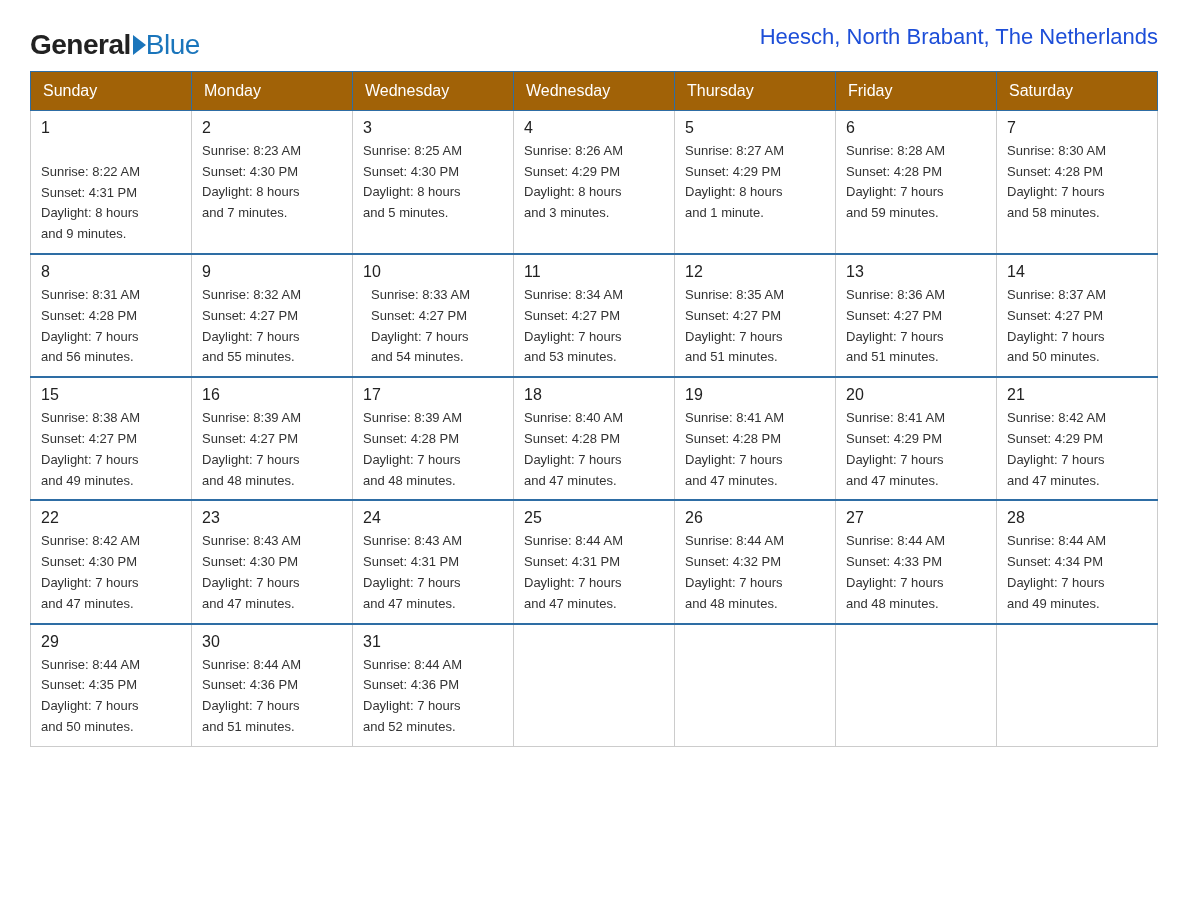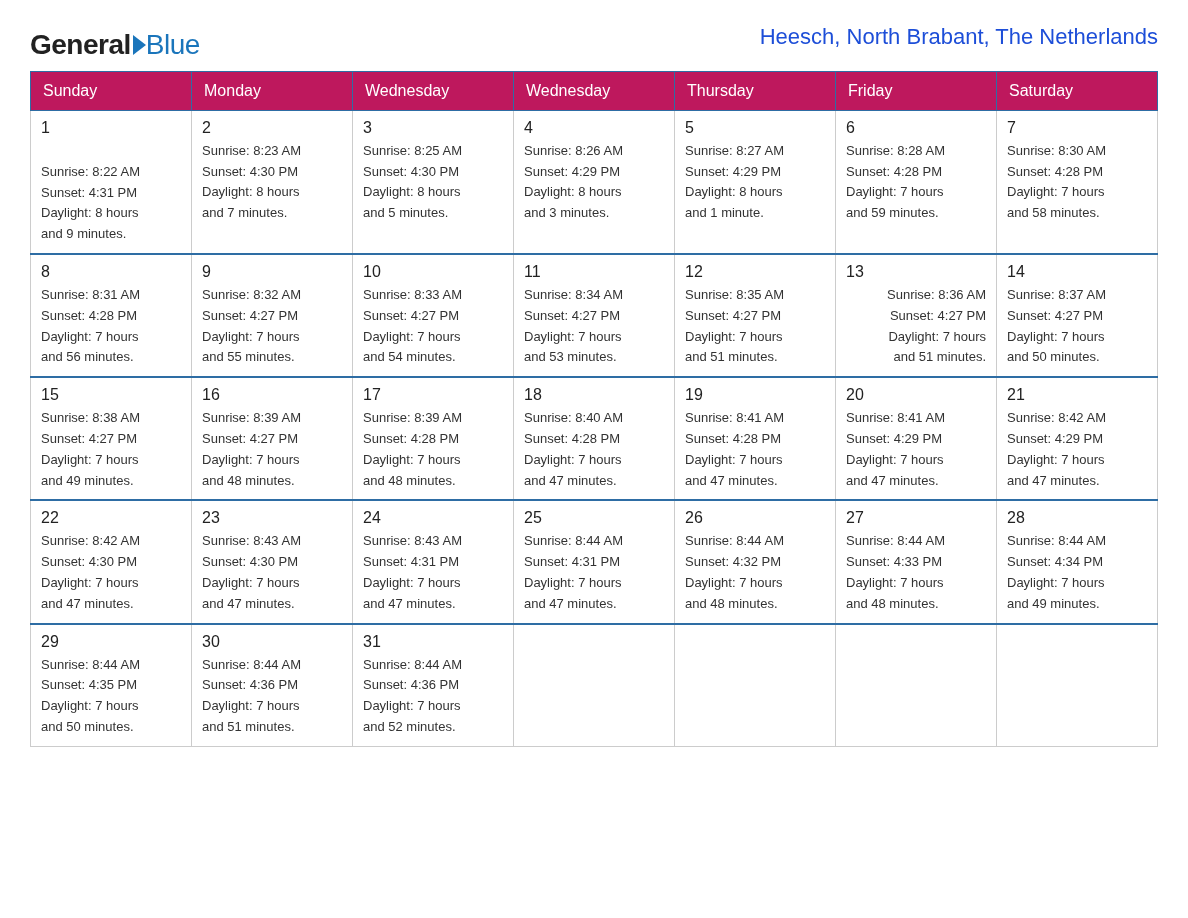--- a/index.html
+++ b/index.html
@@ -47,21 +47,21 @@
       font-size: 22px;
       color: #1d4ed8;
       margin-top: 4px;
     }
     .calendar-table {
       width: 100%;
       border-collapse: collapse;
       margin-top: 10px;
     }
     .calendar-table th {
-      background-color: #be185d;
+      background-color: #a16207;
       color: #fff;
       font-size: 16px;
       font-weight: normal;
       padding: 10px 12px;
       text-align: left;
       border: 1px solid #2e6da4;
     }
     .calendar-table td {
       vertical-align: top;
       padding: 8px 10px;
@@ -183,42 +183,42 @@
         </td>
         <td>
           <span class="day-number">9</span>
           <div class="day-info" style="white-space: pre-line;">Sunrise: 8:32 AM
 Sunset: 4:27 PM
 Daylight: 7 hours
 and 55 minutes.</div>
         </td>
         <td>
           <span class="day-number">10</span>
-          <div class="day-info" style="white-space: pre-line;">Sunrise: 8:33 AM
+          <div class="day-info" style="white-space: pre-line; margin-left: 8px;">Sunrise: 8:33 AM
 Sunset: 4:27 PM
 Daylight: 7 hours
 and 54 minutes.</div>
         </td>
         <td>
           <span class="day-number">11</span>
           <div class="day-info" style="white-space: pre-line;">Sunrise: 8:34 AM
 Sunset: 4:27 PM
 Daylight: 7 hours
 and 53 minutes.</div>
         </td>
         <td>
           <span class="day-number">12</span>
           <div class="day-info" style="white-space: pre-line;">Sunrise: 8:35 AM
 Sunset: 4:27 PM
 Daylight: 7 hours
 and 51 minutes.</div>
         </td>
         <td>
           <span class="day-number">13</span>
-          <div class="day-info" style="white-space: pre-line; text-align: right;">Sunrise: 8:36 AM
+          <div class="day-info" style="white-space: pre-line;">Sunrise: 8:36 AM
 Sunset: 4:27 PM
 Daylight: 7 hours
 and 51 minutes.</div>
         </td>
         <td>
           <span class="day-number">14</span>
           <div class="day-info" style="white-space: pre-line;">Sunrise: 8:37 AM
 Sunset: 4:27 PM
 Daylight: 7 hours
 and 50 minutes.</div>

